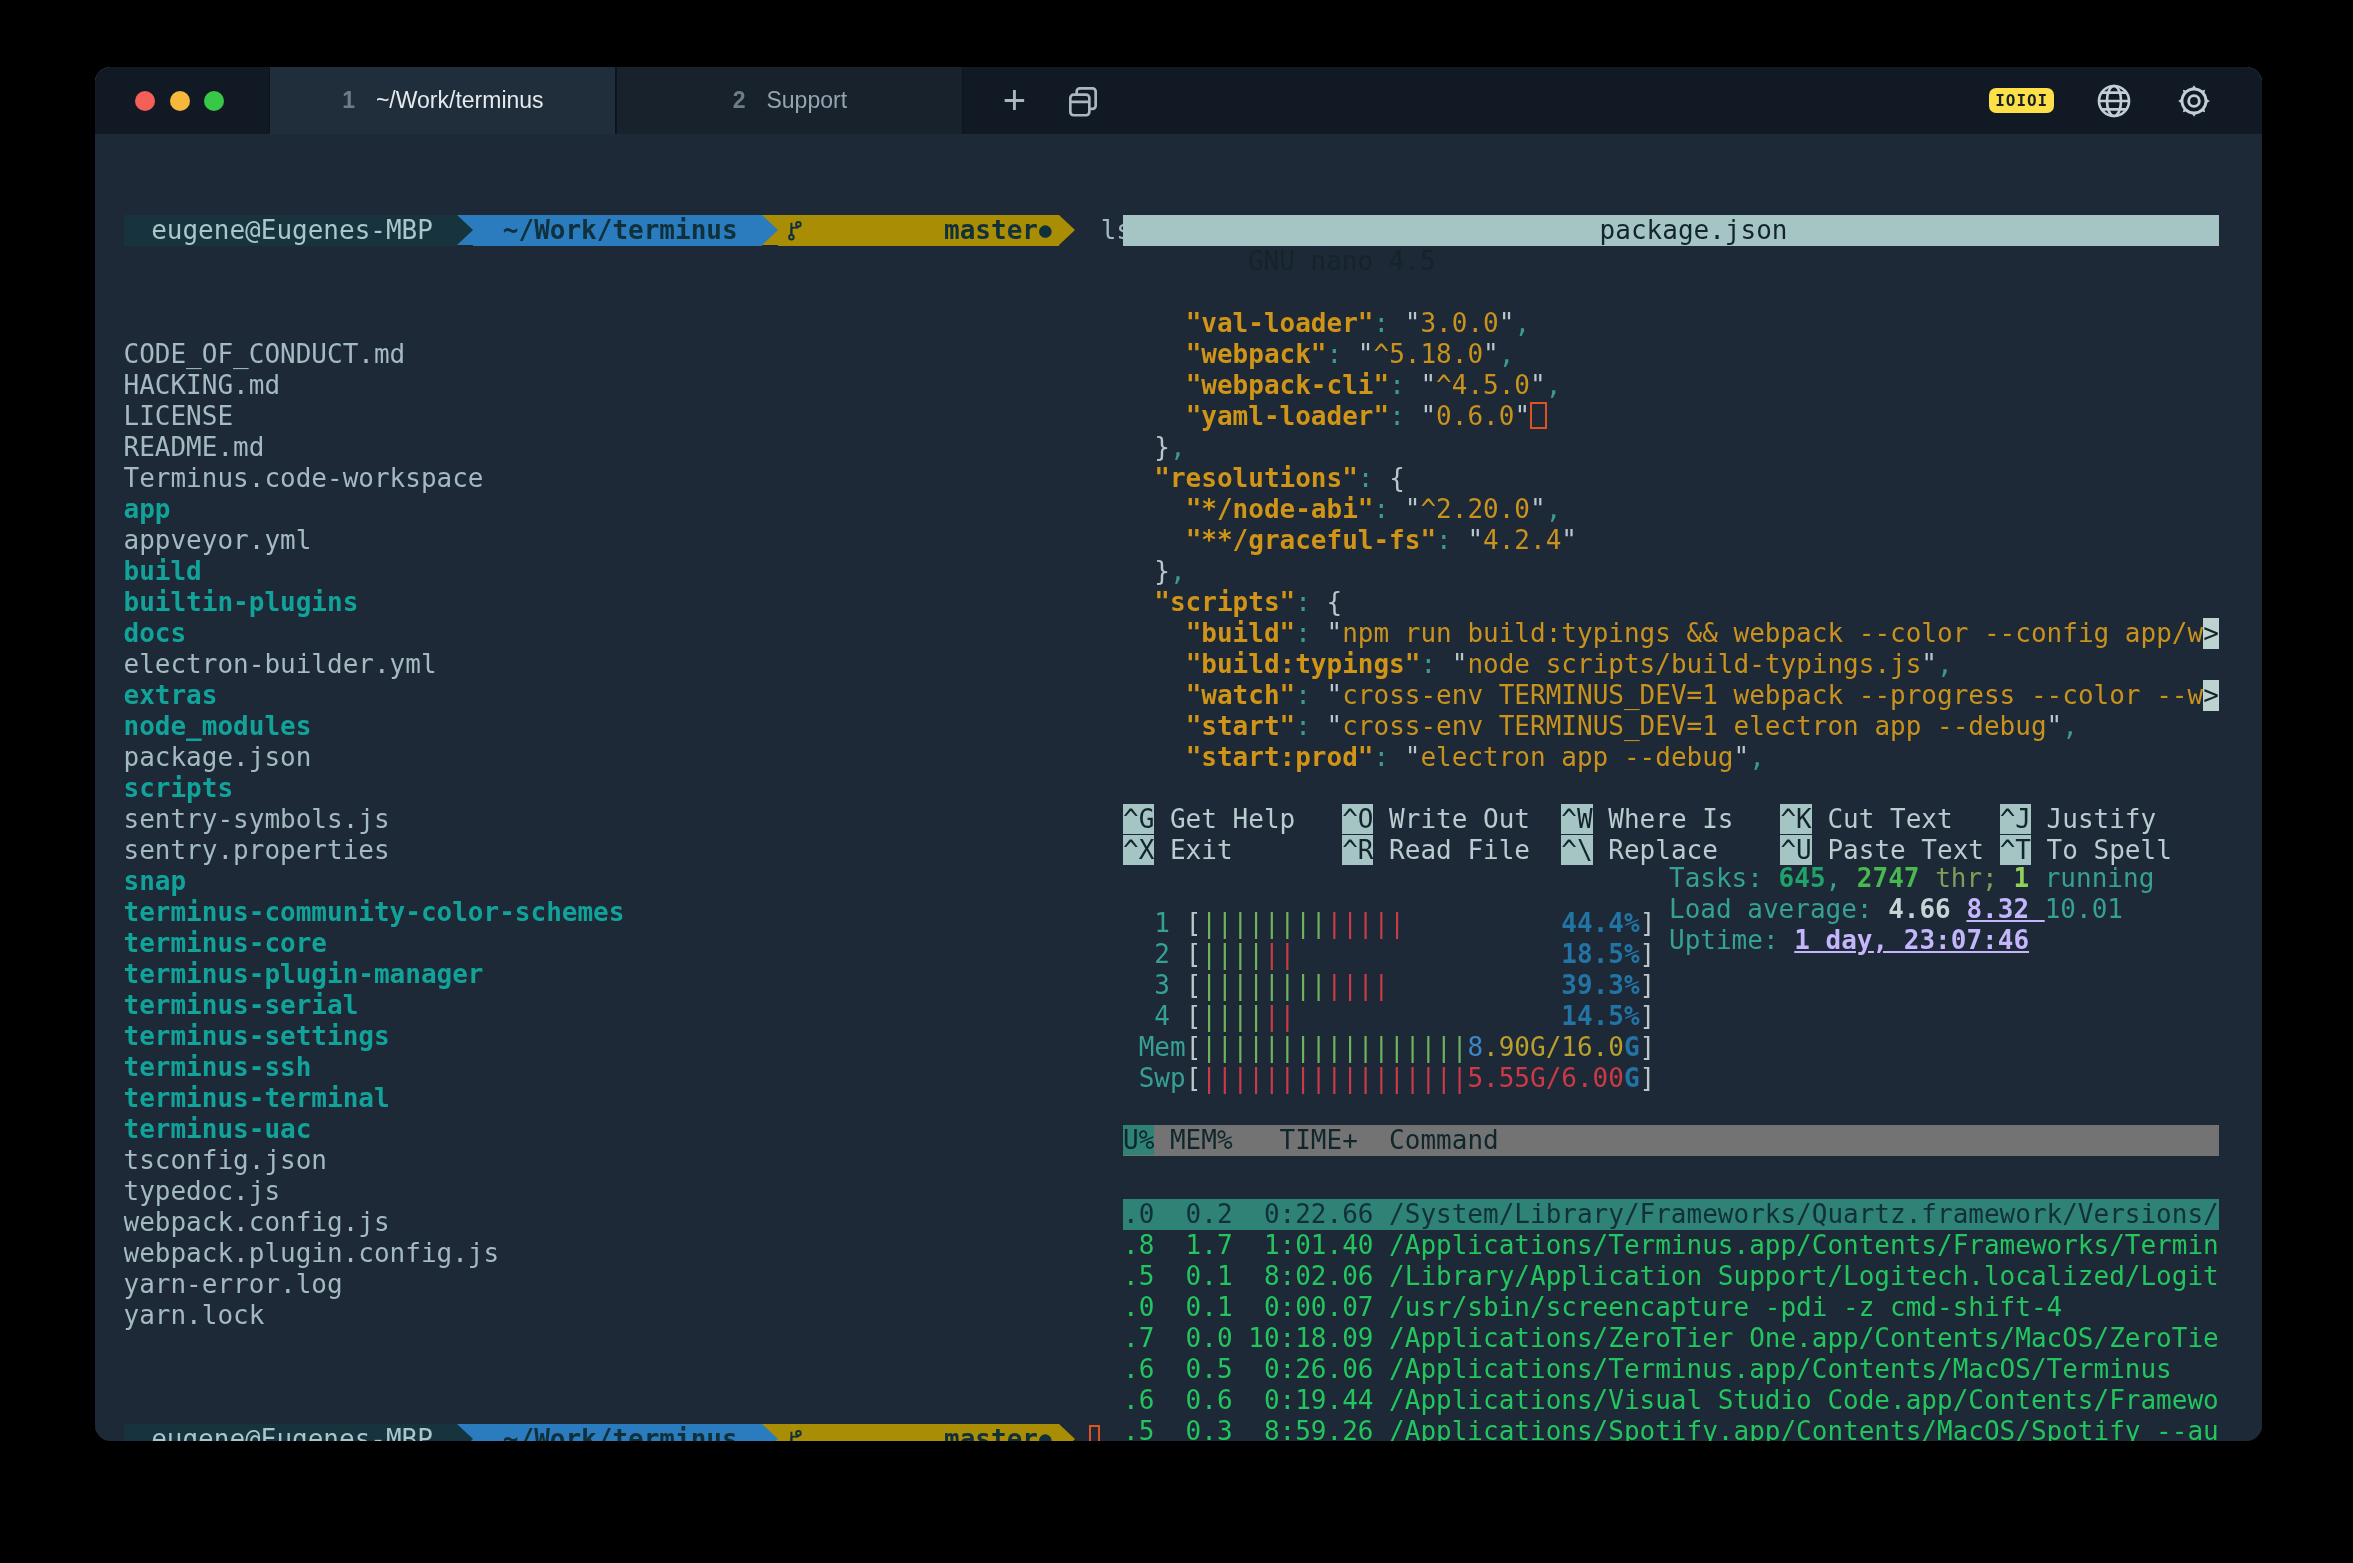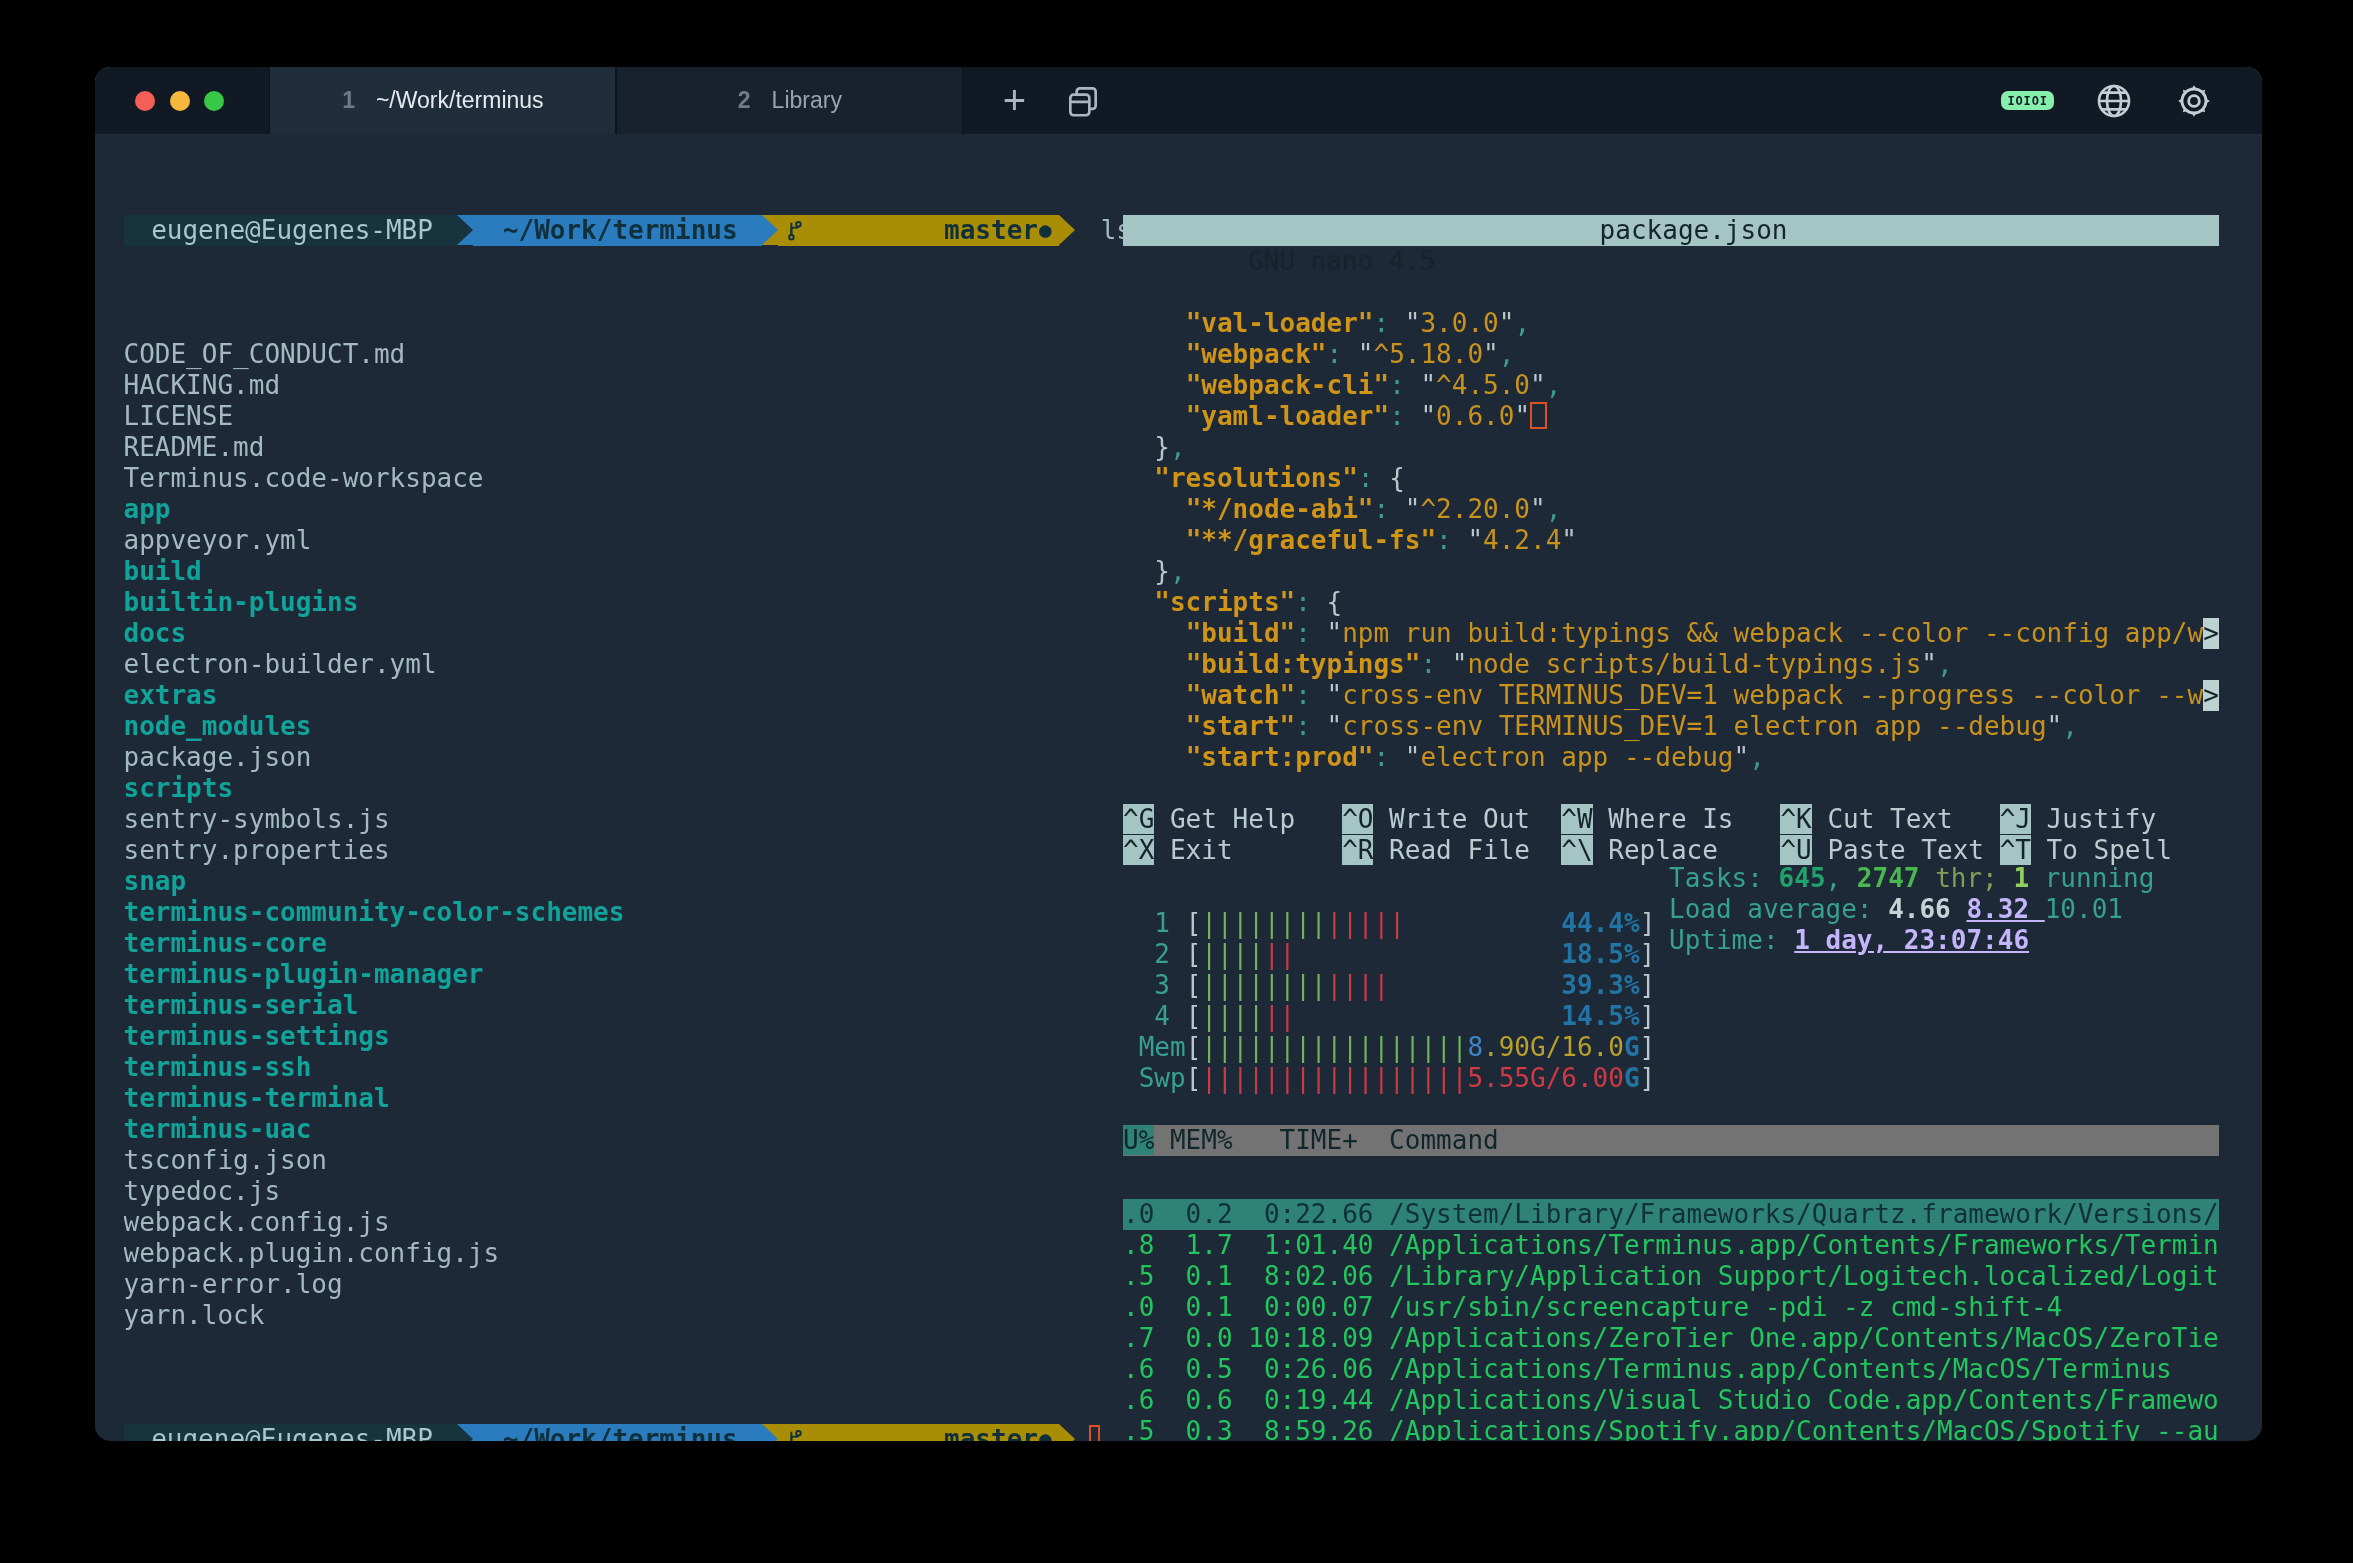--- a/index.html
+++ b/index.html
@@ -17,22 +17,22 @@
   .tab .idx{font-weight:bold;color:#6e7c88;}
   .tab.active{background:#202d3b;}
   .tab.active .ttl{color:#e4eaee;}
   .tab.inactive{background:#18222d;}
   .tab.inactive .ttl{color:#97a4af;}
   .iconbtn{display:flex;align-items:center;justify-content:center;color:#aab6c0;}
   .newtab{width:78px;margin-left:12px;font-size:40px;font-weight:300;}
   .dupe{width:60px;}
   .spacer{flex:1;}
   .right-icons{display:flex;align-items:center;gap:40px;padding-right:48px;}
-  .serialbadge{background:#86efac;color:#15202b;border-radius:7px;padding:2.6px 6px;
-               font-family:"DejaVu Sans Mono",monospace;font-size:12px;font-weight:bold;letter-spacing:0.9px;}
+  .serialbadge{background:#fde047;color:#15202b;border-radius:7px;padding:2.6px 6px;
+               font-family:"DejaVu Sans Mono",monospace;font-size:16px;font-weight:bold;letter-spacing:0.9px;}
   
   .term{position:absolute;font-family:"DejaVu Sans Mono",monospace;font-size:26px;
         line-height:31px;white-space:pre;color:#a3bac1;}
   #left-term{left:28.5px;top:86px;width:976px;}
   #nano-term{left:1028px;top:86px;width:1096px;}
   #htop-term{left:1028px;top:779px;width:1096px;}
   .line{position:relative;height:31px;overflow:hidden;}
   
   .prompt-line{display:flex;align-items:stretch;height:31px;}
   .pseg{display:flex;align-items:center;}
@@ -83,21 +83,21 @@
       <span class="light" style="background:#f45f57"></span>
       <span class="light" style="background:#f6b83c"></span>
       <span class="light" style="background:#39c748"></span>
     </div>
     <div class="tab active">
       <span class="idx">1</span>
       <span class="ttl">~/Work/terminus</span>
     </div>
     <div class="tab inactive">
       <span class="idx">2</span>
-      <span class="ttl">Library</span>
+      <span class="ttl">Support</span>
     </div>
     <div class="iconbtn newtab">
       <span>+</span>
     </div>
     <div class="iconbtn dupe">
       <span>
         <svg width="38" height="38" viewBox="0 0 24 24" fill="none" stroke="#aab6c0" stroke-width="1.7">
           <rect x="8" y="4" width="12" height="13" rx="2"></rect>
           <rect x="4" y="8" width="12" height="13" rx="2" fill="#111a24"></rect>
           <line x1="4" y1="12.5" x2="16" y2="12.5"></line>

